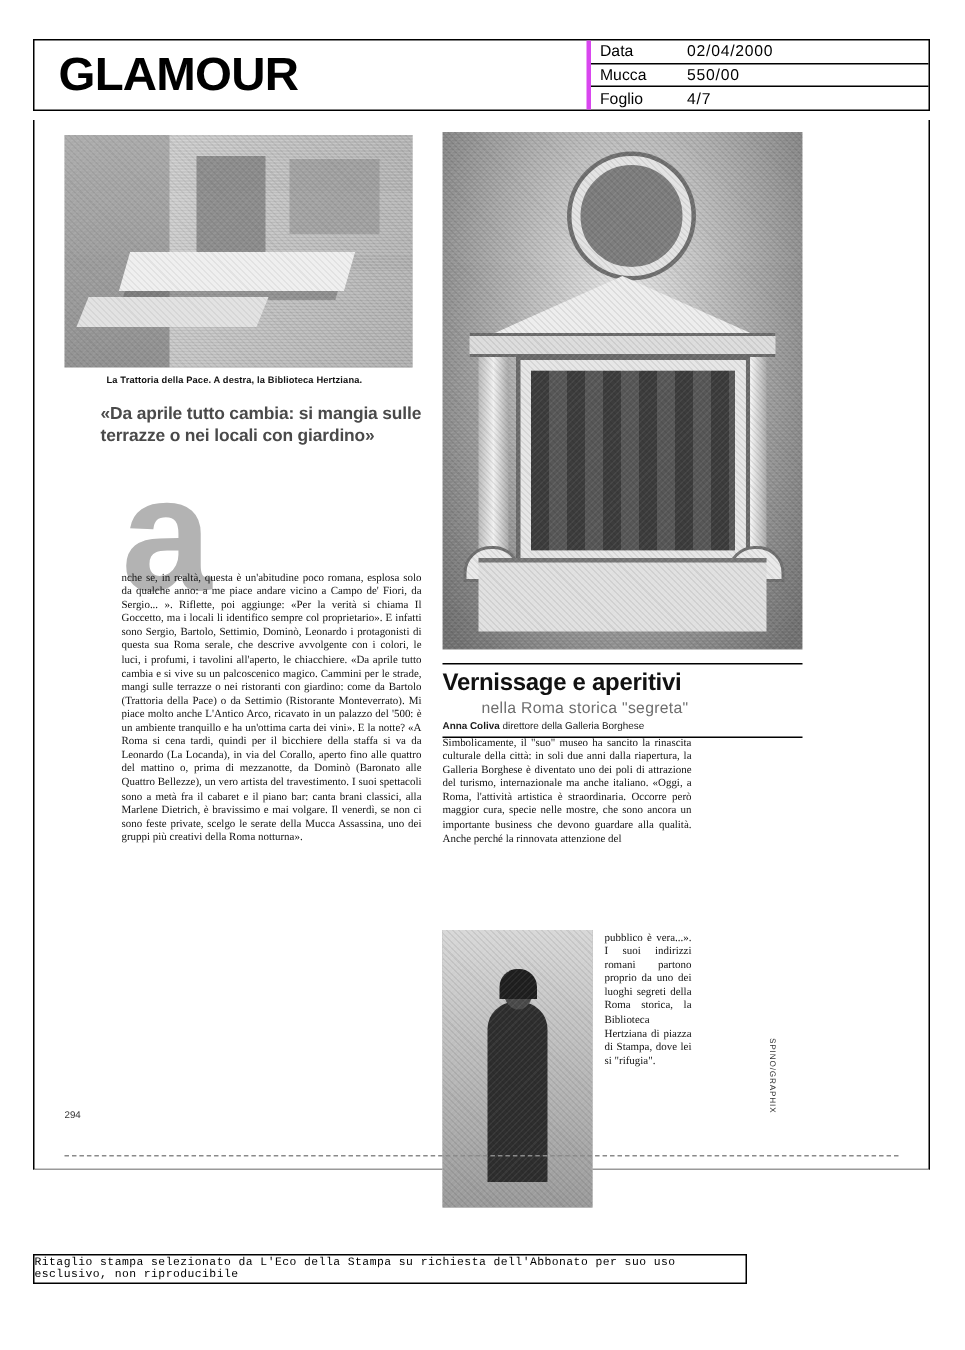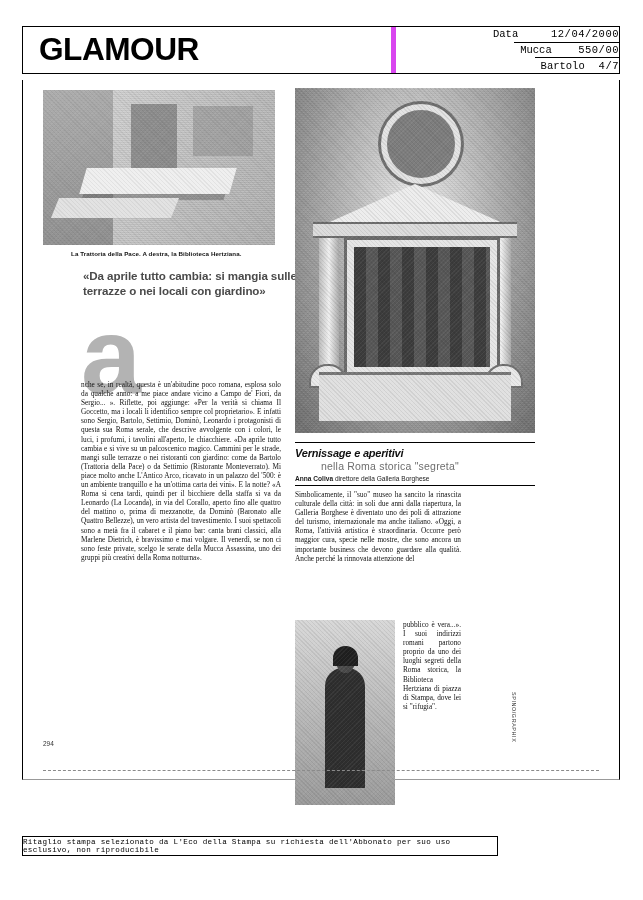--- a/index.html
+++ b/index.html
@@ -45,27 +45,26 @@
     font-weight: bold;
     font-size: 31px;
     letter-spacing: -0.5px;
     color: #000;
     font-stretch: condensed;
     transform: scaleX(1.02);
     transform-origin: left center;
   }
   .masthead-right {
     width: 228px;
-    border-left: 5px solid #d946ef;
+    border-left: 3px solid #d946ef;
     box-sizing: border-box;
     display: flex;
     flex-direction: column;
-    font-family: Liberation Mono, monospace;
+    font-family: Liberation Sans, sans-serif;
     font-size: 10.5px;
-    align-items: flex-end;
   }
   .meta-row {
     flex: 1 1 0;
     display: flex;
     align-items: center;
     padding-left: 6px;
   }
   .meta-row + .meta-row {
     border-top: 1px solid #000;
   }
@@ -179,21 +178,20 @@
     position: absolute;
     left: 44px;
     top: 188px;
     width: 214px;
     font-family: "Liberation Sans", sans-serif;
     font-weight: bold;
     font-size: 11.6px;
     line-height: 15px;
     color: #4a4a4a;
     letter-spacing: -0.1px;
-    margin-left: 16px;
   }
 
   .dropcap {
     position: absolute;
     left: 58px;
     top: 232px;
     font-family: "Liberation Sans", sans-serif;
     font-size: 108px;
     line-height: 88px;
     font-weight: bold;
@@ -315,24 +313,23 @@
   }
   .sub-head .rule {
     width: 240px;
     height: 1px;
     background: #000;
     margin-bottom: 4px;
   }
   .sub-head .t1 {
     font-family: "Liberation Sans", sans-serif;
     font-weight: bold;
-    font-size: 11px;
+    font-size: 16px;
     color: #111;
     letter-spacing: -0.2px;
-    font-style: italic;
   }
   .sub-head .t2 {
     font-family: "Liberation Sans", sans-serif;
     font-size: 10.5px;
     color: #6e6e6e;
     padding-left: 26px;
     margin-top: 1px;
     letter-spacing: 0.2px;
   }
   .sub-head .byline {
@@ -466,28 +463,28 @@
 
 <div class="page">
 
   <div class="masthead">
     <div class="masthead-left">
       <span class="glamour-logo">GLAMOUR</span>
     </div>
     <div class="masthead-right">
       <div class="meta-row">
         <span class="meta-label">Data</span>
-        <span class="meta-value">12/04/2000</span>
+        <span class="meta-value">02/04/2000</span>
       </div>
       <div class="meta-row">
         <span class="meta-label">Mucca</span>
         <span class="meta-value">550/00</span>
       </div>
       <div class="meta-row">
-        <span class="meta-label">Bartolo</span>
+        <span class="meta-label">Foglio</span>
         <span class="meta-value">4/7</span>
       </div>
     </div>
   </div>
 
   <div class="article">
     <div class="art-inner">
 
       <div class="photo-trattoria">
         <div class="shape-wall"></div>

